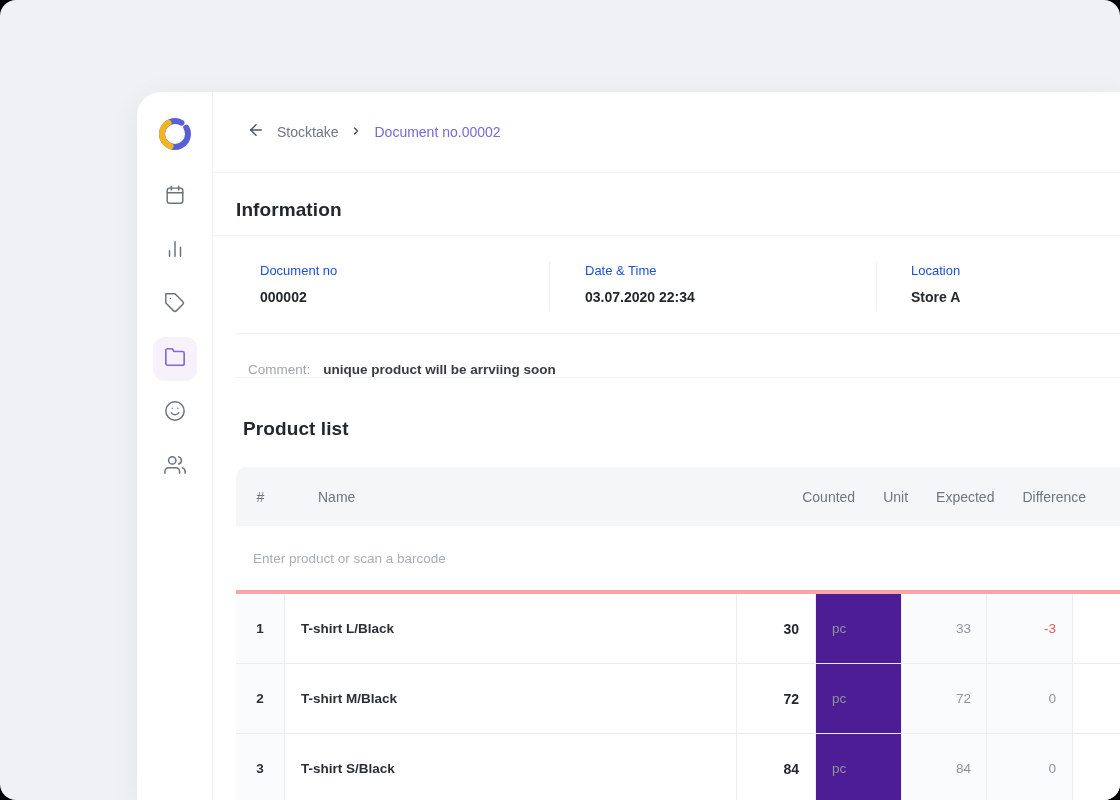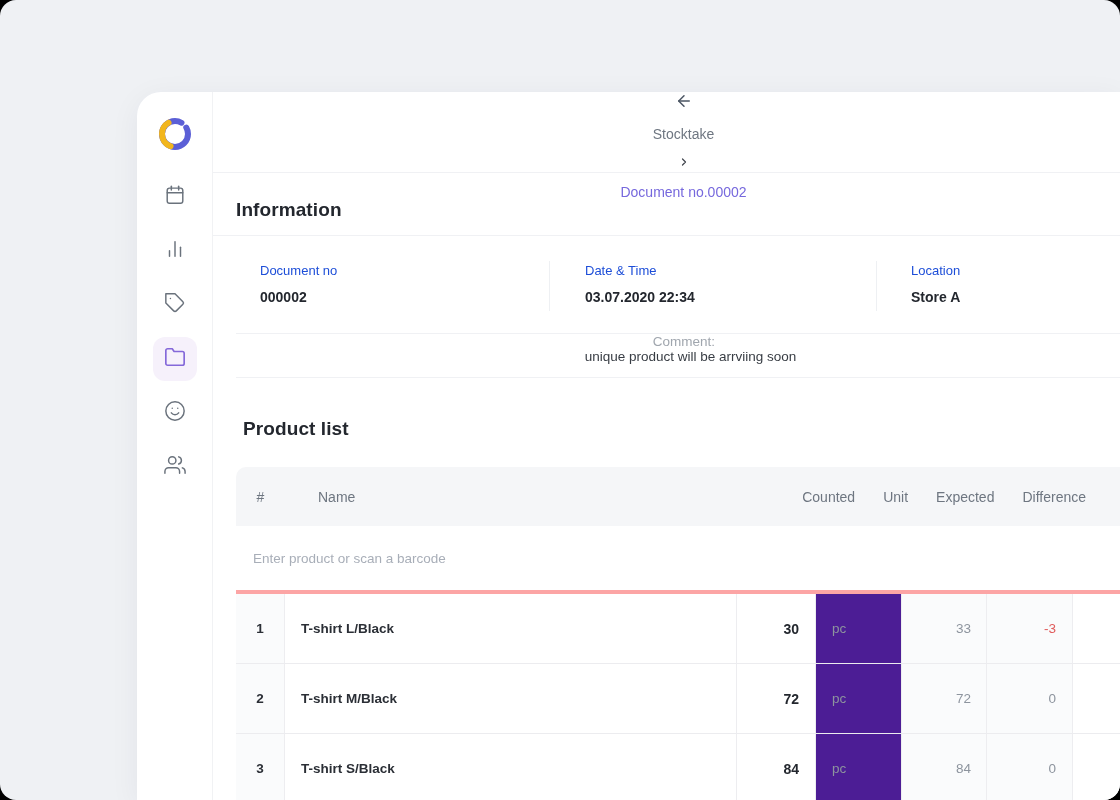--- a/index.html
+++ b/index.html
@@ -26,40 +26,40 @@
     width:44px; height:44px; border-radius:12px;
     display:flex; align-items:center; justify-content:center; cursor:pointer;
   }
   .nav-item svg { stroke:#6a727c; }
   .nav-item.active { background:#f6f1fb; }
   .nav-item.active svg { stroke:#8468d9; }
   
   .content { flex:1; min-width:0; display:flex; flex-direction:column; }
   .breadcrumb {
     height:81px; flex-shrink:0; display:flex; align-items:center;
-    padding-left:34px; gap:12px; border-bottom:1px solid #f0f1f4;flex-direction:column;
+    padding-left:34px; gap:12px; border-bottom:1px solid #f0f1f4;
   }
   .crumb-parent { font-size:14px; color:#6e7681; cursor:pointer; }
   .crumb-current { font-size:14px; color:#7668dd; font-weight:500; cursor:pointer; }
   .back-btn { display:flex; align-items:center; cursor:pointer; }
   .title-row { padding:26px 0 14px 23px; border-bottom:1px solid #f0f1f4; }
   .section-title { font-size:19px; font-weight:700; color:#23272e; letter-spacing:.1px; }
   
   .fields-row { height:97px; flex-shrink:0; display:flex; }
   .field { padding-top:27px; }
   .field-1 { margin-left:47px; width:289px; }
   .field-2 { margin-left:35px; width:291px; }
   .field-3 { margin-left:34px; flex:1; }
   .vdiv { width:1px; height:50px; background:#eef0f3; margin-top:25px; }
   .field-label { font-size:13px; color:#1d4ed8; margin-bottom:11px; }
   .field-value { font-size:14px; font-weight:700; color:#23272e; }
   .divider-indent { margin-left:23px; border-bottom:1px solid #f0f1f4; }
-  .comment-row { height:43px; flex-shrink:0; display:flex; align-items:center; padding-left:35px;flex-direction:column; }
+  .comment-row { height:43px; flex-shrink:0; display:flex; align-items:flex-end; padding-left:35px; }
   .comment-label { font-size:13.5px; color:#a0a6ae; }
-  .comment-value { margin-left:13px; font-size:13.5px; font-weight:400; color:#383d44; }
+  .comment-value { margin-left:13px; font-size:13.5px; font-weight:700; color:#383d44; }
   
   .pl-title { margin:40px 0 0 30px; }
   .table { margin:27px 0 0 23px; border-radius:10px 0 0 0; overflow:hidden; flex:1; }
   .thead {
     height:59px; background:#f5f6f8; display:flex; align-items:center;
     font-size:14px; color:#6e7681;
   }
   .th-num { width:49px; text-align:center; }
   .th-name { padding-left:33px; flex:1; }
   .th-group { display:flex; align-items:center; gap:28px; padding-right:34px; }

